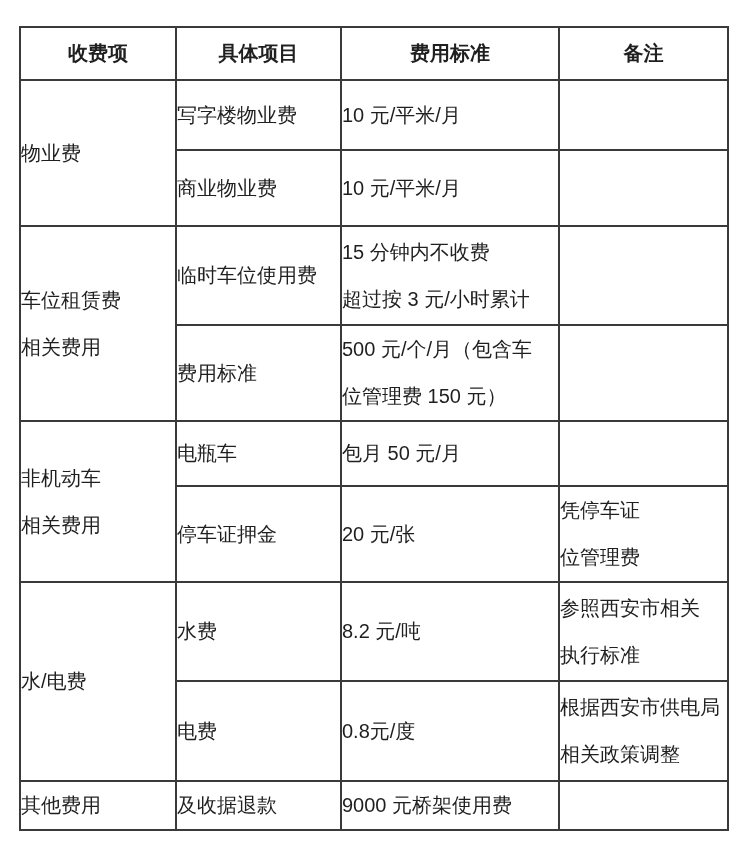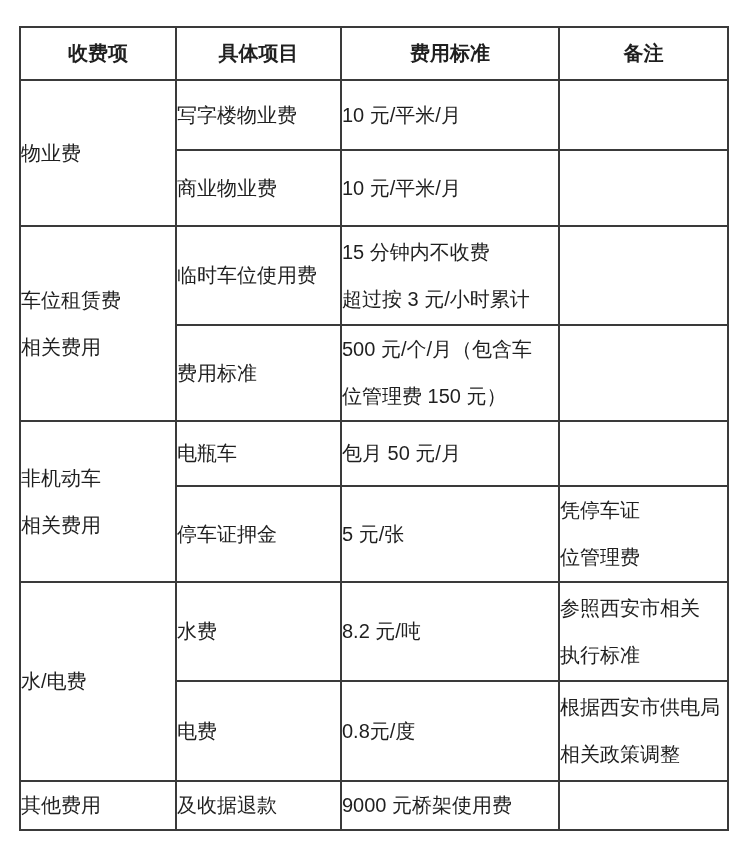--- a/index.html
+++ b/index.html
@@ -138,21 +138,21 @@
         <td>
             <div>包月 50 元/月</div>
           </td>
         <td></td>
       </tr>
       <tr class="h-r6">
         <td>
             <div>停车证押金</div>
           </td>
         <td>
-            <div>5 元/张</div>
+            <div>20 元/张</div>
           </td>
         <td>
           <div>凭停车证</div>
           <div>位管理费</div>
         </td>
       </tr>
 
       <tr class="h-r7">
         <td rowspan="2">
           <div>水/电费</div>

